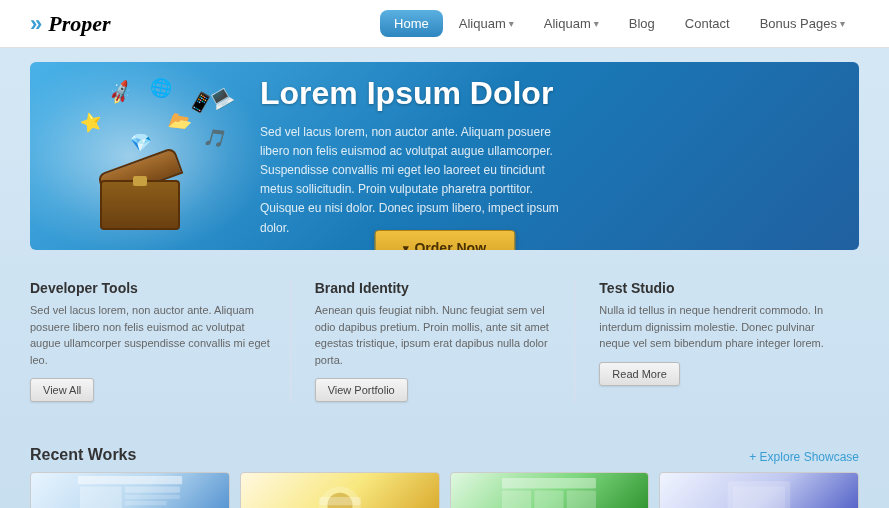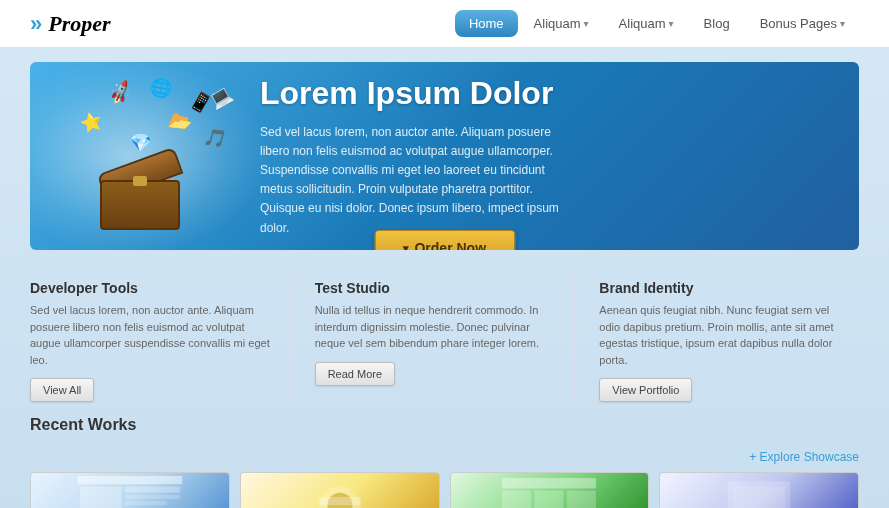--- a/index.html
+++ b/index.html
@@ -209,21 +209,21 @@
       box-shadow: 0 1px 2px rgba(0,0,0,0.1);
     }
 
     
     .recent-section {
       margin: 14px 30px 0 30px;
     }
     .recent-header {
       display: flex;
       justify-content: space-between;
-      align-items: flex-start;
+      align-items: flex-end;
       margin-bottom: 8px;
     }
     .recent-title {
       font-size: 16px;
       font-weight: bold;
       color: #333;
     }
     .explore-link {
       font-size: 12px;
       color: #3a9dd4;
@@ -302,20 +302,23 @@
       <span class="caret">▾</span>
     </div>
     <div class="nav-item">
       <span>Aliquam</span>
       <span class="caret">▾</span>
     </div>
     <div class="nav-item">
       <span>Blog</span>
     </div>
     <div class="nav-item">
+      <span>Contact</span>
+    </div>
+    <div class="nav-item">
       <span>Bonus Pages</span>
       <span class="caret">▾</span>
     </div>
   </nav>
 </div>
 
 <div class="hero">
   <div class="hero-glow"></div>
 
   <div class="hero-image">
@@ -352,29 +355,29 @@
 
 <div class="features">
 
   <div class="feature-col">
     <div class="feature-title">Developer Tools</div>
     <div class="feature-text">Sed vel lacus lorem, non auctor ante. Aliquam posuere libero non felis euismod ac volutpat augue ullamcorper suspendisse convallis mi eget leo.</div>
     <button class="feature-btn">View All</button>
   </div>
 
   <div class="feature-col">
+    <div class="feature-title">Brand Identity</div>
+    <div class="feature-text">Aenean quis feugiat nibh. Nunc feugiat sem vel odio dapibus pretium. Proin mollis, ante sit amet egestas tristique, ipsum erat dapibus nulla dolor porta.</div>
+    <button class="feature-btn">View Portfolio</button>
+  </div>
+
+  <div class="feature-col">
     <div class="feature-title">Test Studio</div>
     <div class="feature-text">Nulla id tellus in neque hendrerit commodo. In interdum dignissim molestie. Donec pulvinar neque vel sem bibendum phare integer lorem.</div>
     <button class="feature-btn">Read More</button>
-  </div>
-
-  <div class="feature-col">
-    <div class="feature-title">Brand Identity</div>
-    <div class="feature-text">Aenean quis feugiat nibh. Nunc feugiat sem vel odio dapibus pretium. Proin mollis, ante sit amet egestas tristique, ipsum erat dapibus nulla dolor porta.</div>
-    <button class="feature-btn">View Portfolio</button>
   </div>
 
 </div>
 
 <div class="recent-section">
   <div class="recent-header">
     <span class="recent-title">Recent Works</span>
     <span class="explore-link">+ Explore Showcase</span>
   </div>
   <div class="recent-grid">

